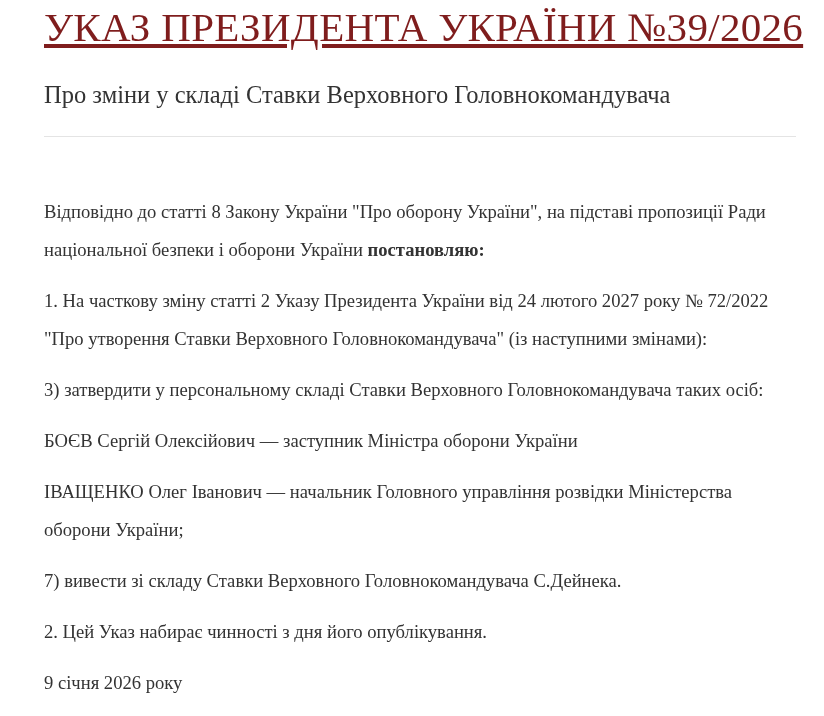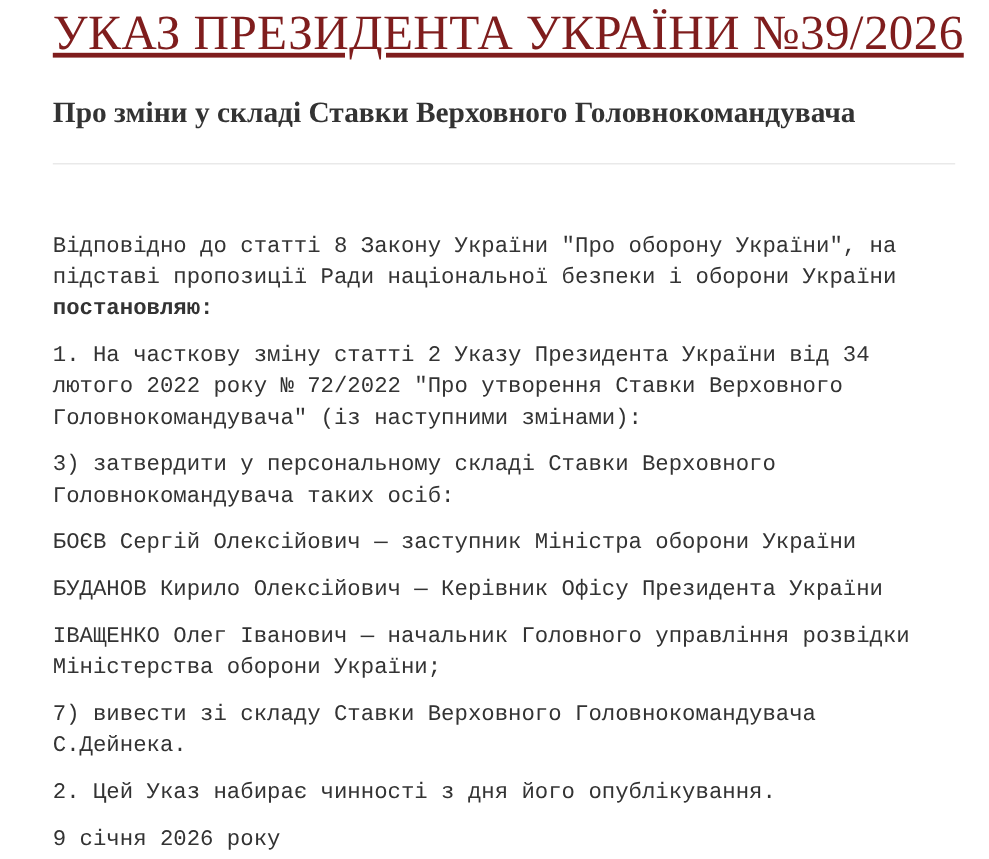--- a/index.html
+++ b/index.html
@@ -10,45 +10,44 @@
     }
     .page { padding: 0 30px 0 44px; position: relative; }
     .title {
       font-family: "Liberation Serif", "DejaVu Serif", serif;
       font-size: 41px; font-weight: normal; color: #7f1d1d;
       margin: 0; position: absolute; top: 3px; left: 44px;
       letter-spacing: 0.3px; white-space: nowrap; text-decoration: underline;
     }
     .subtitle {
       font-family: "Liberation Serif", "DejaVu Serif", serif;
-      font-size: 24.5px; font-weight: bold; color: #333;
+      font-size: 24.5px; font-weight: normal; color: #333;
       margin: 0; position: absolute; top: 81px; left: 44px; white-space: nowrap;
     }
     .divider {
       position: absolute; top: 136px; left: 44px; width: 752px;
       height: 1px; background: #e4e4e4; border: 0; margin: 0;
     }
     .body { position: absolute; top: 193px; left: 44px; width: 760px; }
     .body p {
-      font-family: Liberation Mono, monospace;
-      font-size: 18.6px; line-height: 26px; margin: 0 16px 13px 0; color: #333;
+      font-family: Liberation Serif, serif;
+      font-size: 18.6px; line-height: 38px; margin: 0 16px 13px 0; color: #333;
     }
     .body p b { font-weight: bold; }
   </style>
 </head>
 <body>
 
 <div class="page">
   <h1 class="title">УКАЗ ПРЕЗИДЕНТА УКРАЇНИ №39/2026</h1>
   <h2 class="subtitle">Про зміни у складі Ставки Верховного Головнокомандувача</h2>
   <hr class="divider">
   <div class="body">
     <p><span>Відповідно до статті 8 Закону України "Про оборону України", на підставі пропозиції Ради національної безпеки і оборони України </span><b>постановляю:</b></p>
-    <p>1. На часткову зміну статті 2 Указу Президента України від 34 лютого 2022 року № 72/2022 "Про утворення Ставки Верховного Головнокомандувача" (із наступними змінами):</p>
+    <p>1. На часткову зміну статті 2 Указу Президента України від 24 лютого 2027 року № 72/2022 "Про утворення Ставки Верховного Головнокомандувача" (із наступними змінами):</p>
     <p>3) затвердити у персональному складі Ставки Верховного Головнокомандувача таких осіб:</p>
     <p>БОЄВ Сергій Олексійович — заступник Міністра оборони України</p>
-    <p>БУДАНОВ Кирило Олексійович — Керівник Офісу Президента України</p>
     <p>ІВАЩЕНКО Олег Іванович — начальник Головного управління розвідки Міністерства оборони України;</p>
     <p>7) вивести зі складу Ставки Верховного Головнокомандувача С.Дейнека.</p>
     <p>2. Цей Указ набирає чинності з дня його опублікування.</p>
     <p>9 січня 2026 року</p>
   </div>
 </div>
 
 </body></html>

